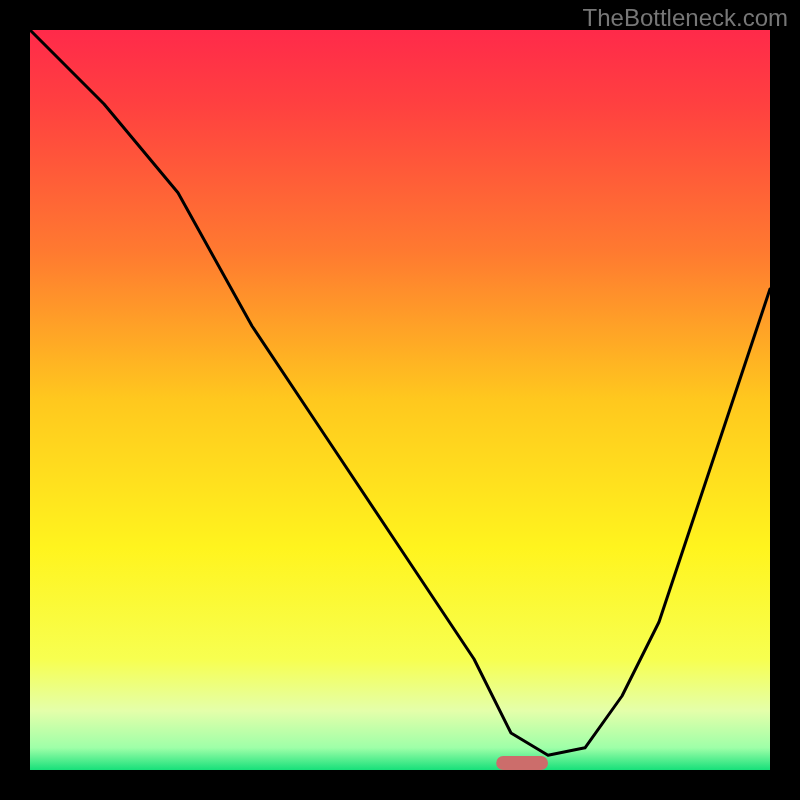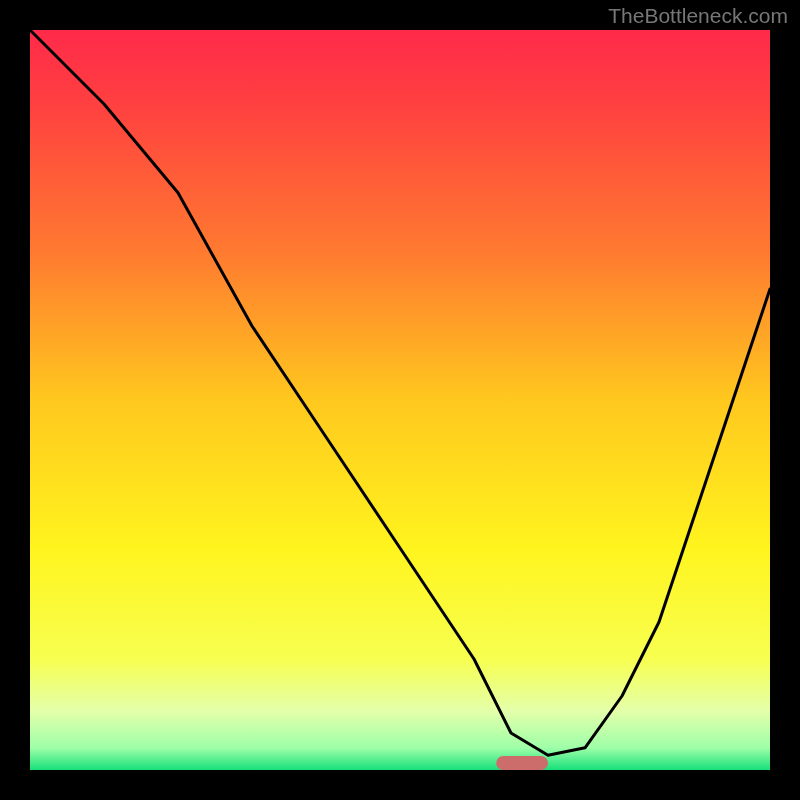--- a/index.html
+++ b/index.html
@@ -14,21 +14,21 @@
     position: relative;
     width: 800px;
     height: 800px;
     background: #000;
   }
   .watermark {
     position: absolute;
     top: 4px;
     right: 12px;
     font-family: Arial, Helvetica, sans-serif;
-    font-size: 21px;
+    font-size: 24px;
     font-weight: 500;
     color: #777;
     z-index: 20;
   }
   .plot {
     position: absolute;
     left: 30px;
     top: 30px;
     width: 740px;
     height: 740px;

